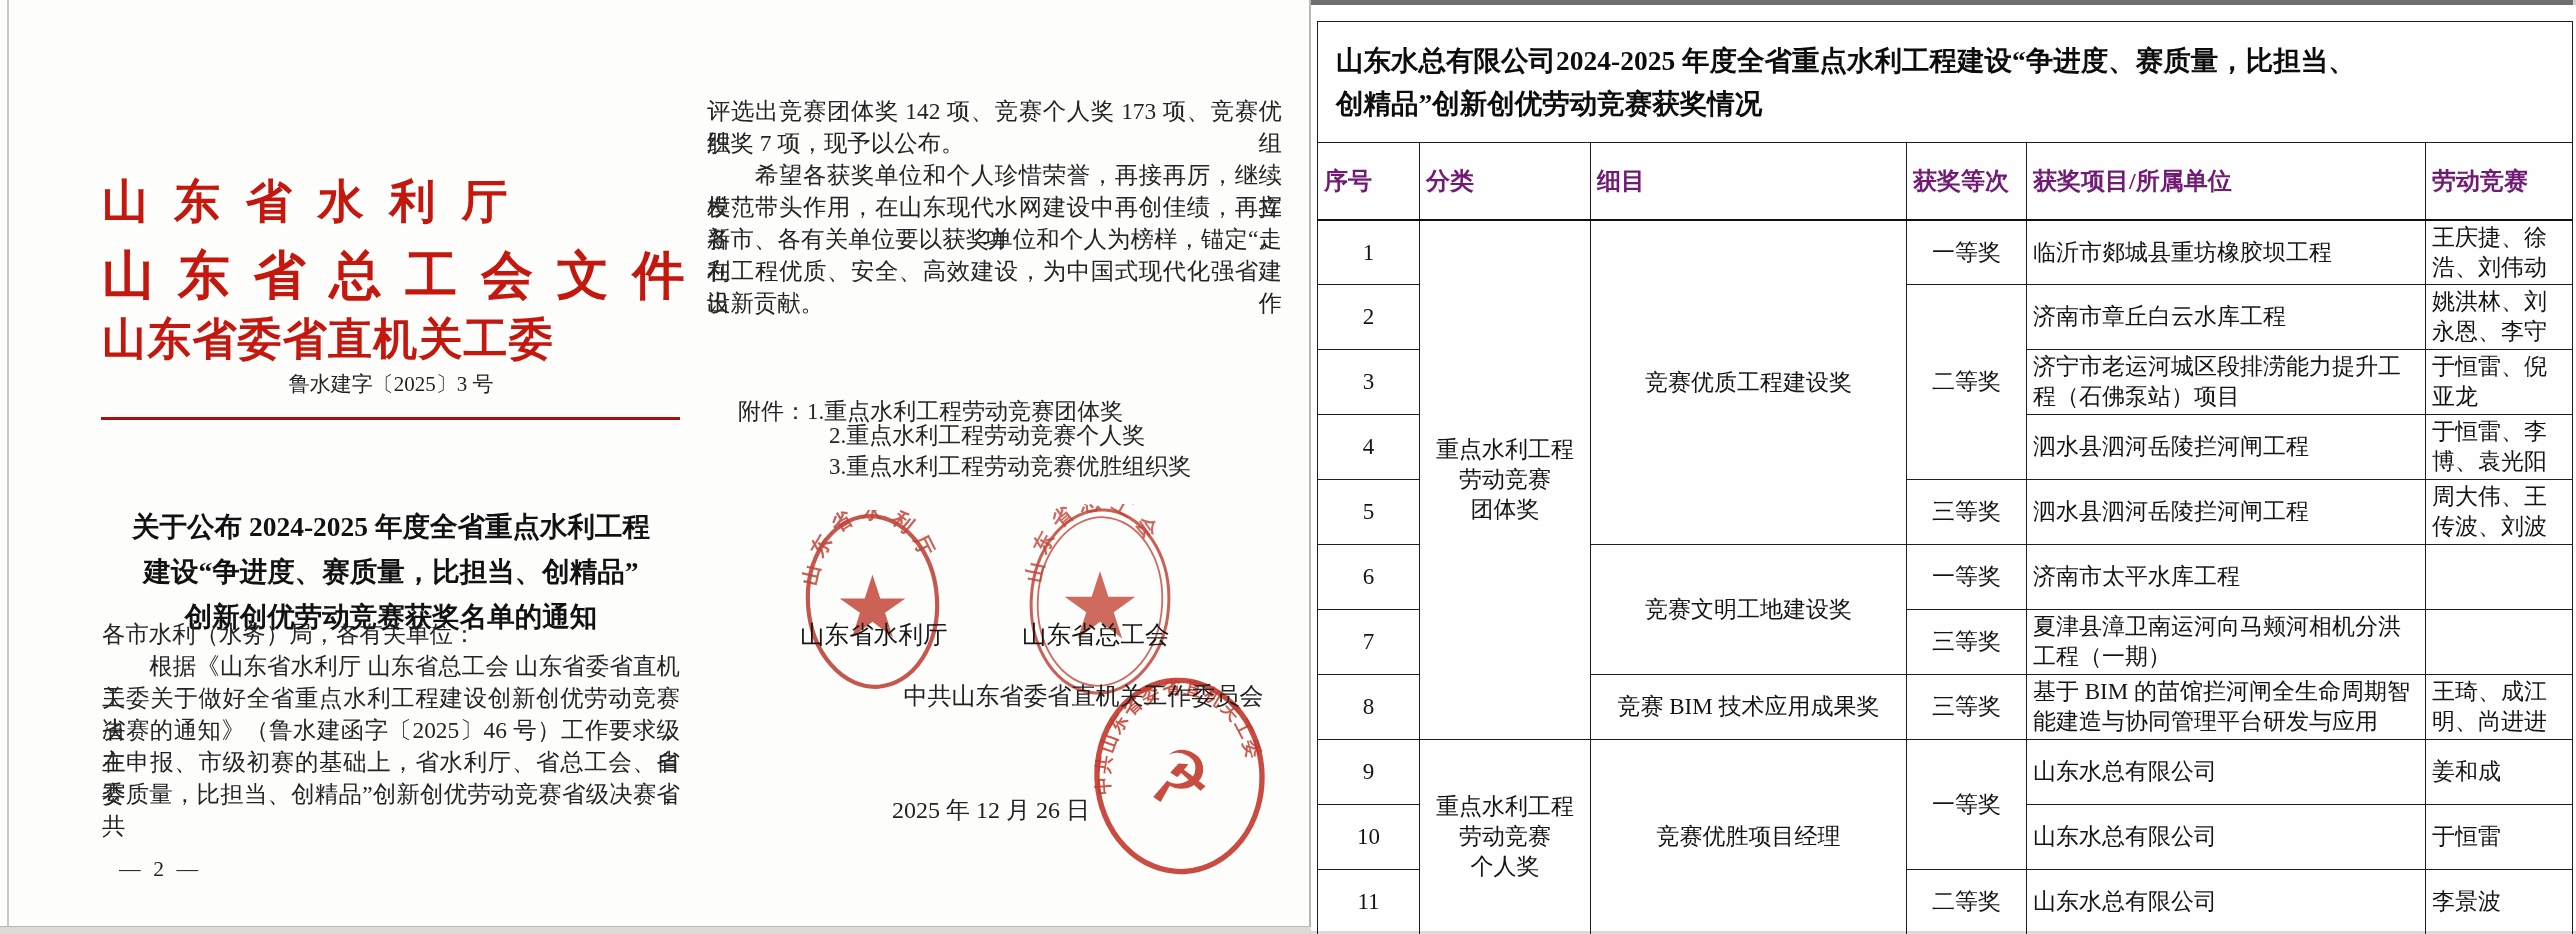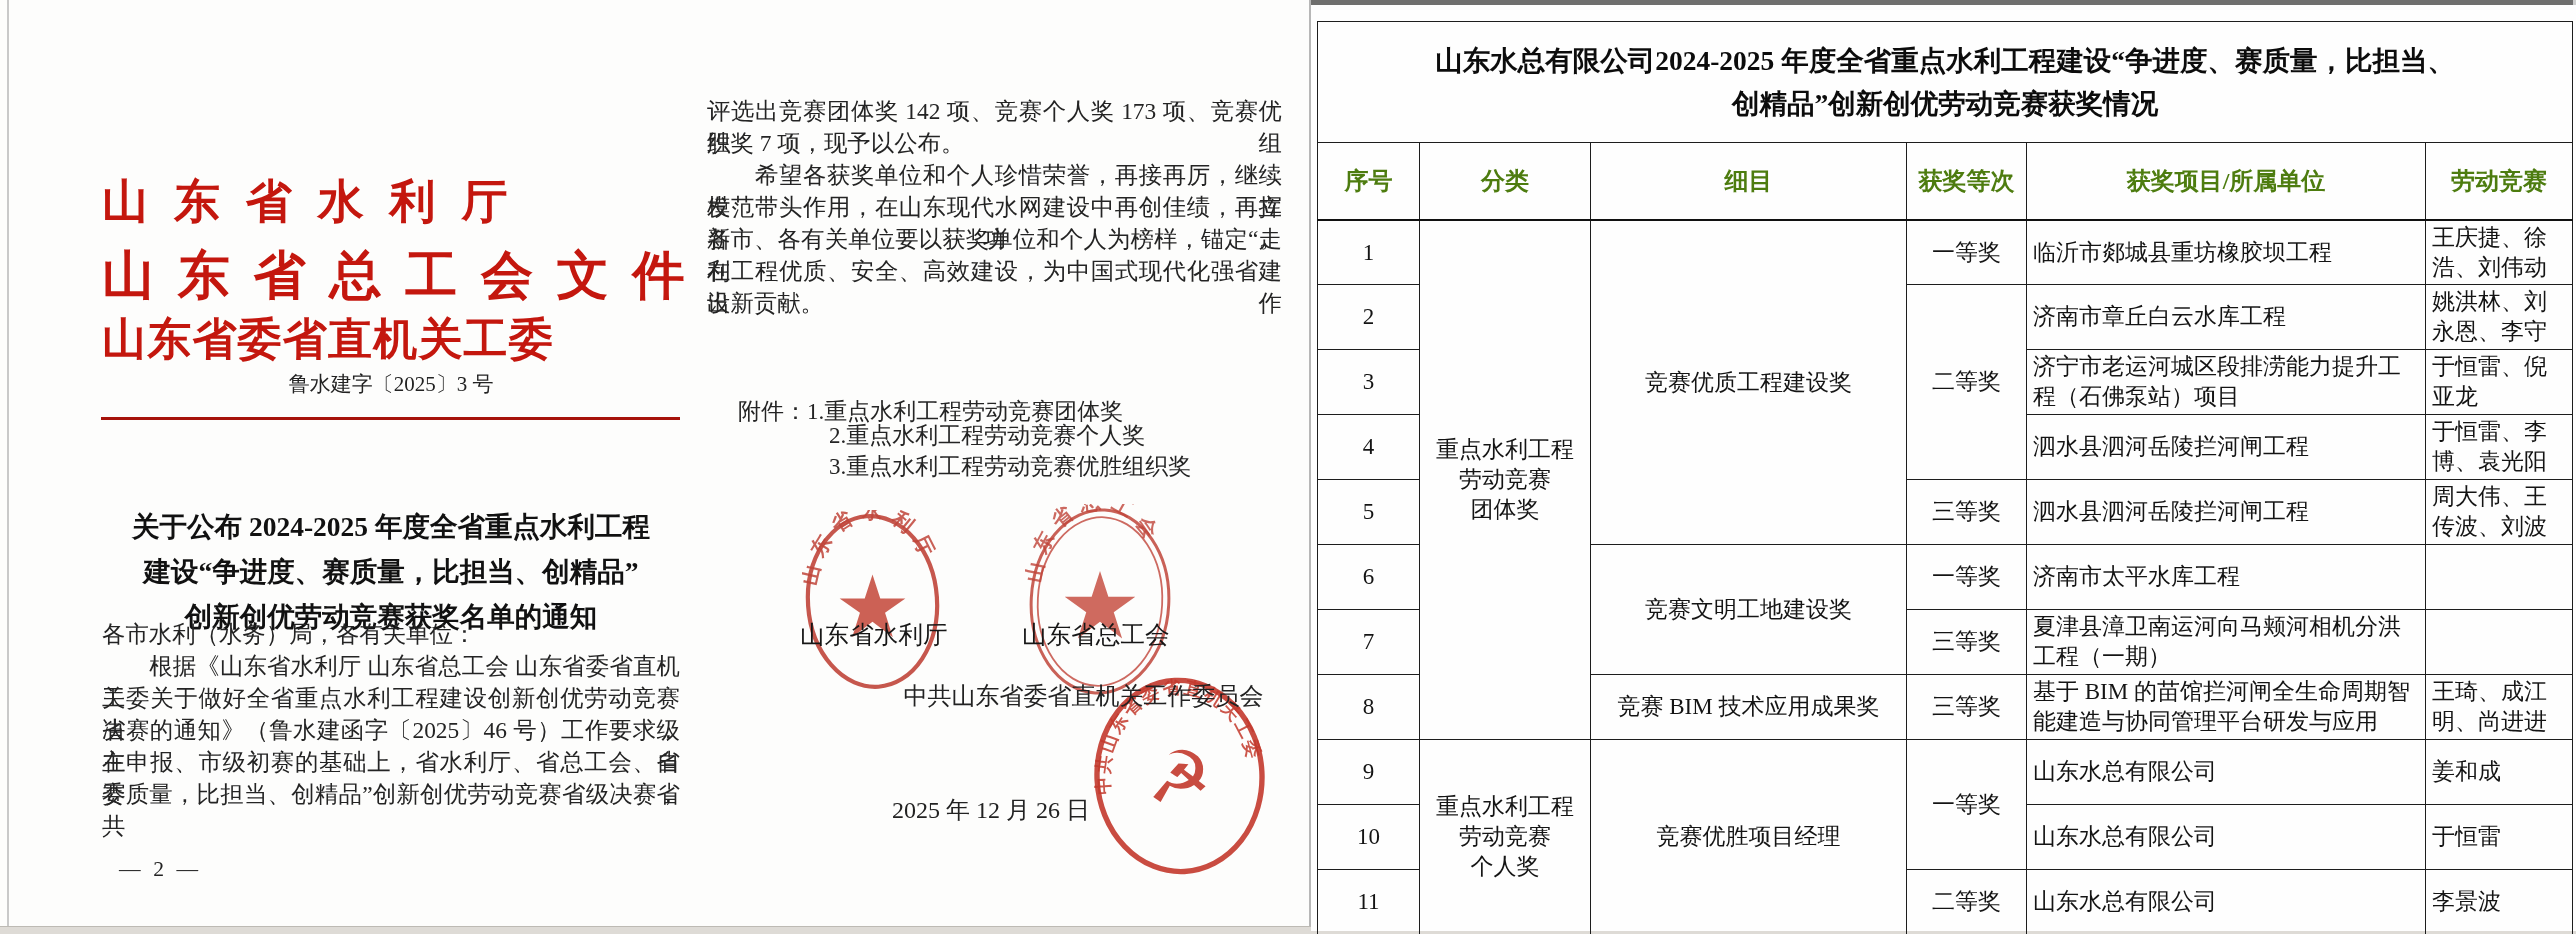--- a/index.html
+++ b/index.html
@@ -41,24 +41,24 @@
   
   .table-sheet{position:absolute;left:1311px;top:4.8px;width:1265px;height:926px;background:#fefefe;}
   table.award{
     position:absolute;left:6px;top:16px;
     border-collapse:collapse;table-layout:fixed;
     width:1254px;
     font-family:"Liberation Serif","DejaVu Serif",serif;
   }
   table.award td,table.award th{border:1.2px solid #1d1d1d;padding:1.2px 6px;overflow:hidden;}
   table.award .title-cell{
-    height:111px;font-size:27.5px;font-weight:bold;text-align:center;
+    height:111px;font-size:27.5px;font-weight:bold;text-align:left;
     line-height:43px;white-space:pre-line;color:#0c0c0c;padding:4.8px 18px;
   }
-  table.award th{height:73px;font-size:24px;font-weight:600;text-align:center;border-bottom:2.4px solid #111;color:#4d7c0f;}
+  table.award th{height:73px;font-size:24px;font-weight:600;text-align:left;border-bottom:2.4px solid #111;color:#701a75;}
   table.award td{font-size:23px;line-height:30px;color:#141414;}
   td.col-no,td.col-cat,td.col-item,td.col-grade{text-align:center;}
   td.col-cat{white-space:pre-line;line-height:35px;margin-top:36px;}
   td.col-proj,td.col-names{text-align:left;padding:1.2px 8.4px;}
 </style>
 </head>
 <body>
 
 <div id="canvas">
 

